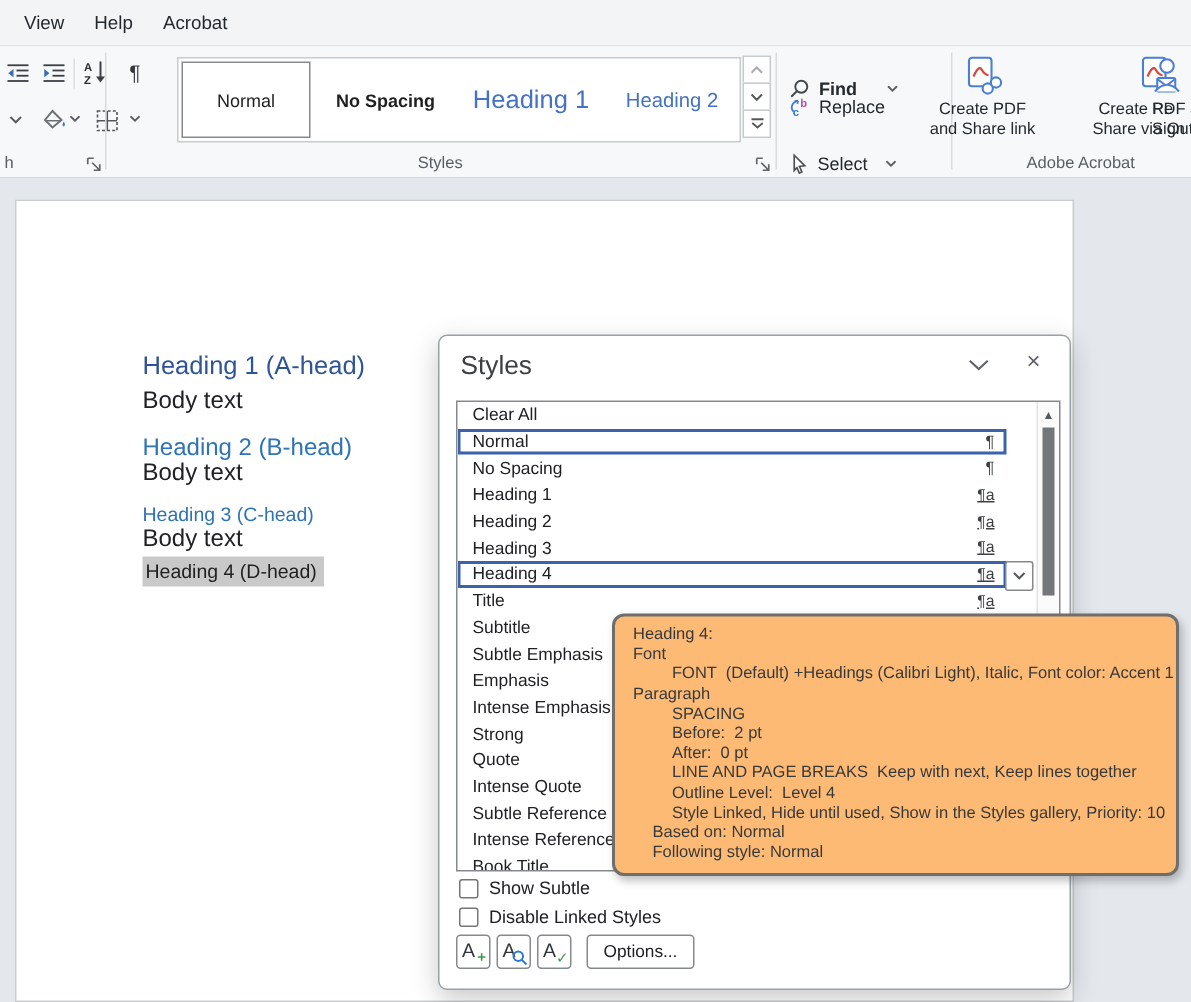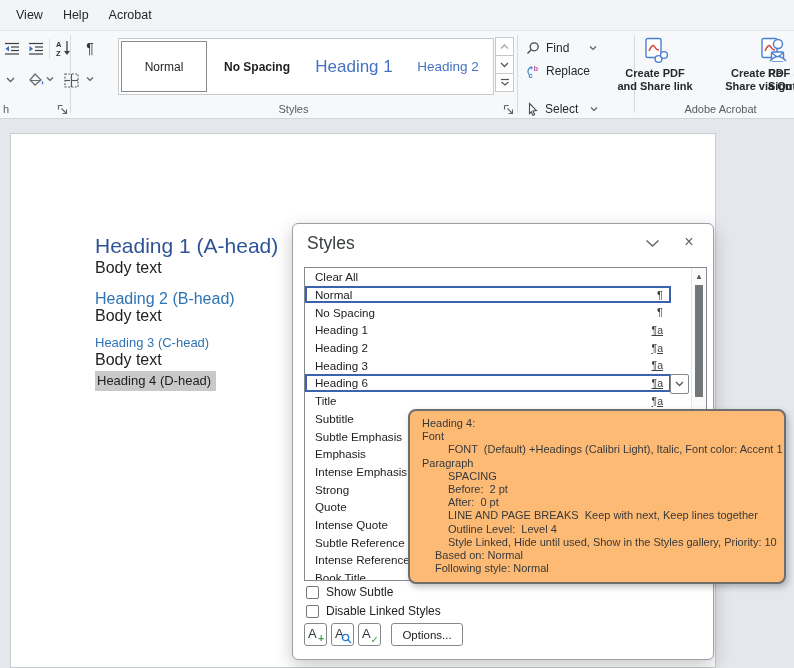--- a/index.html
+++ b/index.html
@@ -31,28 +31,28 @@
   .gal-normal{font-size:12px;color:#1f1f1f;}
   .gal-nospacing{font-size:12px;color:#1f1f1f;font-weight:600;}
   .gal-h1{font-size:17px;color:var(--gallery-heading-blue,#4472C4);}
   .gal-h2{font-size:13.5px;color:var(--gallery-heading-blue,#4472C4);}
   .gal-scroll{position:absolute;left:495px;top:7px;width:19px;}
   .gal-scroll .sbtn{width:19px;height:19px;background:#fff;border:1px solid #c8cbce;
                     box-sizing:border-box;display:flex;align-items:center;justify-content:center;margin-top:-1px;}
   
   .ed-row{position:absolute;left:526px;height:20px;display:flex;align-items:center;gap:6px;font-size:12px;color:#24292e;cursor:pointer;}
   
-  .ac-btn{position:absolute;top:6px;width:90px;text-align:center;cursor:pointer;font-weight:bold;}
+  .ac-btn{position:absolute;top:6px;width:90px;text-align:center;cursor:pointer;}
   .ac-btn .lines{font-size:11px;color:#24292e;line-height:13px;margin-top:3px;}
   
   .canvas{position:absolute;left:0;top:119px;width:794px;height:549px;background:#e4e8ed;}
   .page{position:absolute;left:10px;top:133px;width:706px;height:535px;background:#fff;
         border:1px solid #c9cdd1;box-sizing:border-box;}
   .doc{position:absolute;left:95px;}
-  .doc.h1{color:var(--doc-h1-blue,#2F5496);font-size:21px;}
+  .doc.h1{color:var(--doc-h1-blue,#2F5496);font-size:17px;}
   .doc.h2{color:var(--accent-blue,#2E74B5);font-size:16px;}
   .doc.h3{color:var(--accent-blue,#2E74B5);font-size:13px;}
   .doc.body{color:#202124;font-size:16px;}
   .doc.h4{color:#1f1f1f;font-size:13px;background:var(--highlight-gray,#C9C9C9);padding:2px 5px 3px 2px;}
   
   .panel{position:absolute;left:292px;top:223px;width:420px;height:435px;background:#fff;
          border:1px solid #9aa0a6;border-radius:6px;box-shadow:0 6px 18px rgba(0,0,0,.22);z-index:5;}
   .panel-title{position:absolute;left:14px;top:9px;font-size:17.5px;color:#3c4043;}
   .panel-chevron{position:absolute;left:352px;top:15px;width:18px;height:14px;cursor:pointer;}
   .panel-close{position:absolute;left:387px;top:8px;width:18px;height:20px;font-size:16px;color:#5f6368;
@@ -192,21 +192,21 @@
           <path d="M1.5 4 L5 7 L8.5 4" stroke="#54585c" stroke-width="1.2" fill="none"></path>
         </svg>
       </div>
     </div>
     <div class="grouplabel" style="left:70px;width:447px;">Styles</div>
     <svg class="launcher" style="left:503px;">
       <path d="M1.5 1.5 h4 M1.5 1.5 v4 M4.5 4.5 l4.5 4.5 M9.5 5.5 v4 h-4" stroke="#5f6368" stroke-width="1.1" fill="none"></path>
     </svg>
     <div class="vdiv" style="left:517px;"></div>
 
-    <div class="ed-row" style="top:7px;">
+    <div class="ed-row" style="top:18px;font-weight:bold;">
       <svg width="14" height="14">
         <circle cx="8.2" cy="5.8" r="4" fill="none" stroke="#43484d" stroke-width="1.3"></circle>
         <line x1="5.2" y1="8.8" x2="1.5" y2="12.5" stroke="#43484d" stroke-width="1.3"></line>
       </svg>
       <span>Find</span>
       <svg width="8" height="5" style="margin-left:14px;">
           <path d="M1 0.5 L4 3.5 L7 0.5" stroke="#5a5e63" stroke-width="1.2" fill="none"></path>
         </svg>
     </div>
     <div class="ed-row" style="top:30px;">
@@ -305,21 +305,21 @@
         </div>
       <div class="srow">
           <span>Heading 2</span>
           <span class="ssym linked">¶a</span>
         </div>
       <div class="srow">
           <span>Heading 3</span>
           <span class="ssym linked">¶a</span>
         </div>
       <div class="srow sel">
-          <span>Heading 6</span>
+          <span>Heading 4</span>
           <span class="ssym linked">¶a</span>
         </div>
       <div class="srow">
           <span>Title</span>
           <span class="ssym linked">¶a</span>
         </div>
       <div class="srow">
           <span>Subtitle</span>
         </div>
       <div class="srow">

